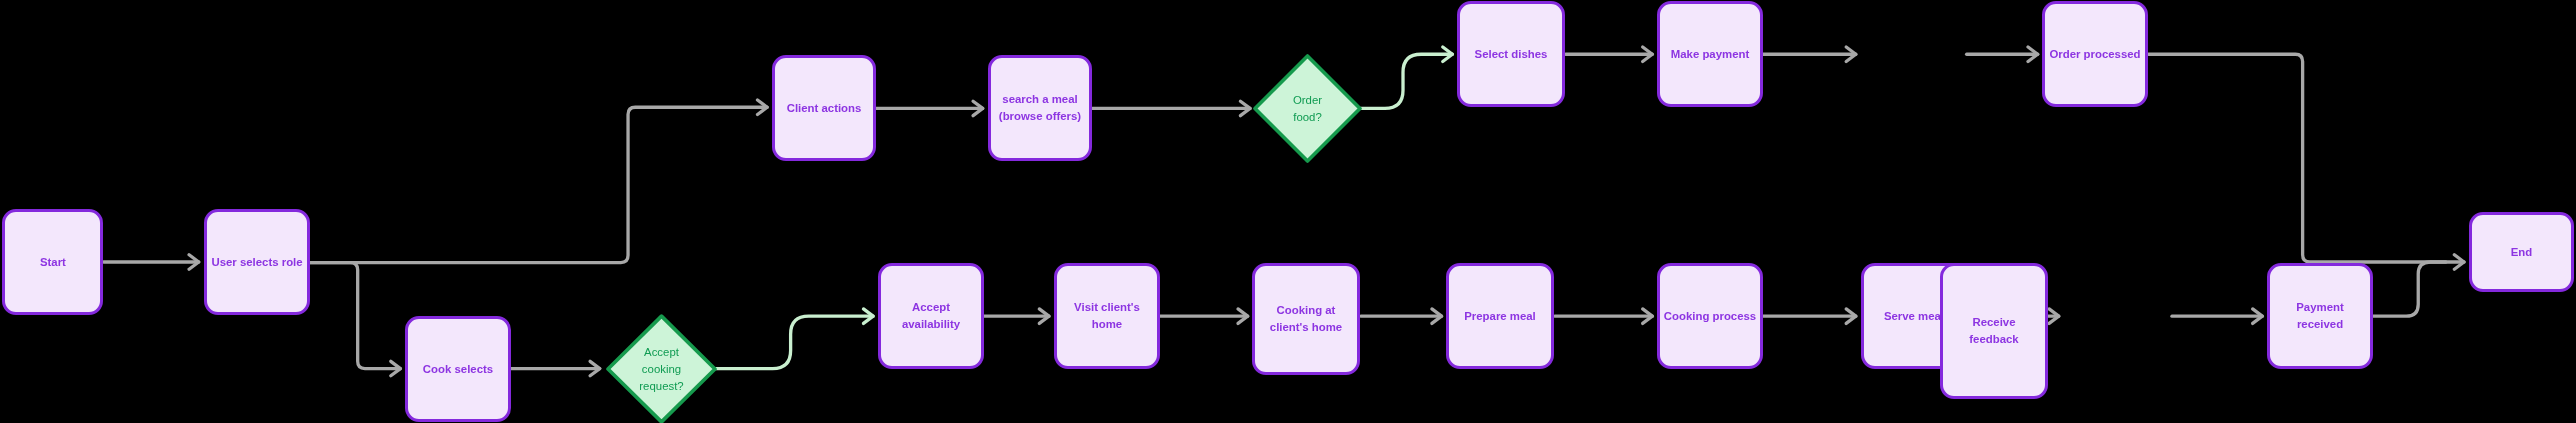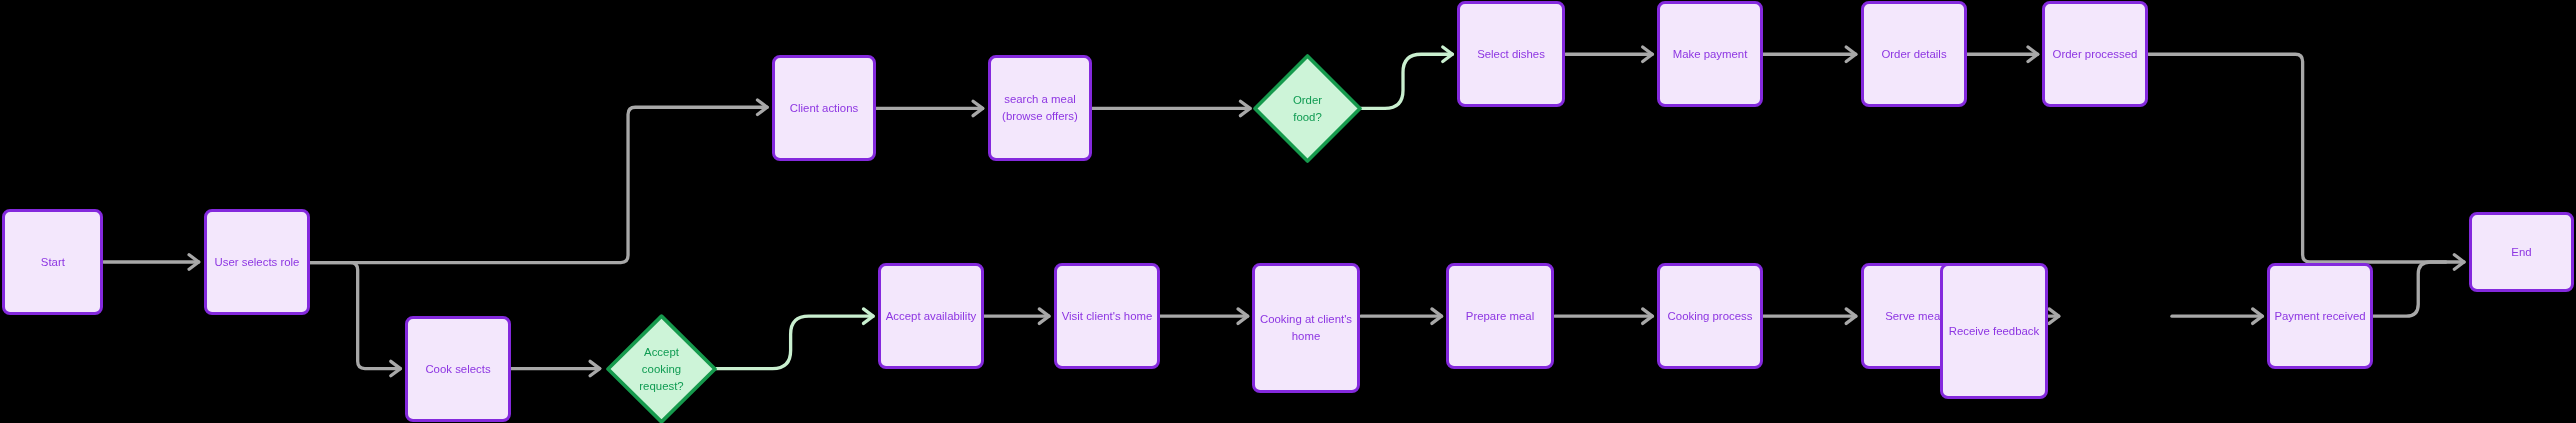--- a/index.html
+++ b/index.html
@@ -14,22 +14,23 @@
   .node{
     position:absolute;
     display:flex;align-items:center;justify-content:center;
     box-sizing:border-box;
     text-align:center;
     font-size:11.4px;line-height:17px;font-weight:500;
   }
   .node.rect{
     background:#f3e7fc;
     border:3px solid #8429dd;
-    border-radius:8px;
+    border-radius:14px;
     color:#8d35e2;
+    font-weight:bold;
   }
   .node.diamond{color:#0f9b52;background:transparent;}
   .node.diamond svg{position:absolute;left:0;top:0;width:100%;height:100%;}
   .node .label{position:relative;max-width:94px;pointer-events:none;}
   .node.diamond .label{max-width:49px;}
 </style>
 </head>
 <body>
 
 <div class="canvas">
@@ -100,34 +101,31 @@
     </svg>
     <span class="label">Order food?</span>
   </div>
 
   <div class="node rect" style="left:1457px;top:1.2px;width:108px;height:106px">
     <span class="label">Select dishes</span>
   </div>
   <div class="node rect" style="left:1657px;top:1.2px;width:106px;height:106px">
     <span class="label">Make payment</span>
   </div>
-  <div class="node rect" style="left:1861px;top:1.2px;width:106px;height:106px">
-    <span class="label">Order details</span>
-  </div>
   <div class="node rect" style="left:2042px;top:1.2px;width:106px;height:106px">
     <span class="label">Order processed</span>
   </div>
 
   <div class="node rect" style="left:878px;top:263px;width:106px;height:106px">
     <span class="label">Accept availability</span>
   </div>
   <div class="node rect" style="left:1054px;top:263px;width:106px;height:106px">
     <span class="label">Visit client's home</span>
   </div>
-  <div class="node rect" style="left:1252px;top:263px;width:108px;height:130px">
+  <div class="node rect" style="left:1252px;top:263px;width:108px;height:112px">
     <span class="label">Cooking at client's home</span>
   </div>
   <div class="node rect" style="left:1446px;top:263px;width:108px;height:106px">
     <span class="label">Prepare meal</span>
   </div>
   <div class="node rect" style="left:1657px;top:263px;width:106px;height:106px">
     <span class="label">Cooking process</span>
   </div>
   <div class="node rect" style="left:1861px;top:263px;width:106px;height:106px">
     <span class="label">Serve meal</span>

